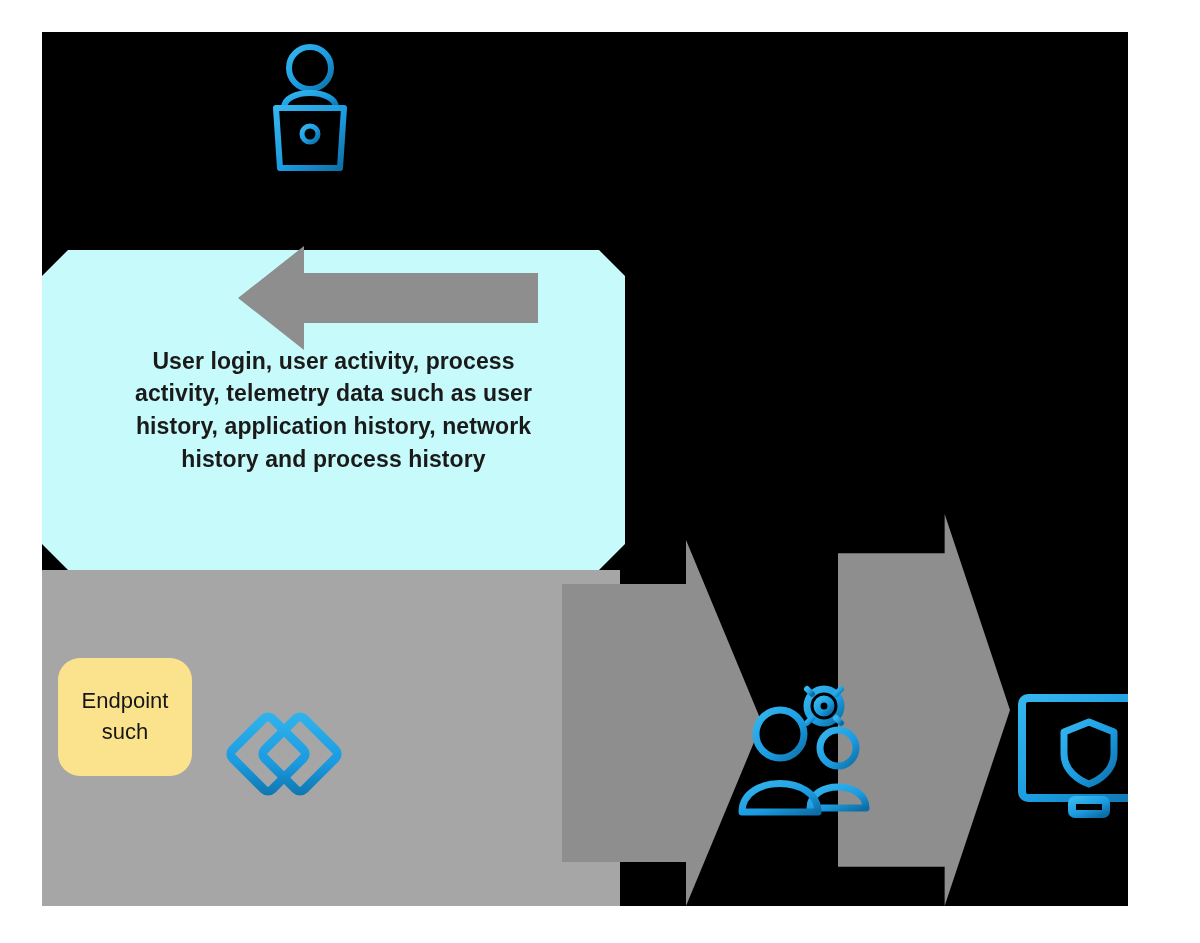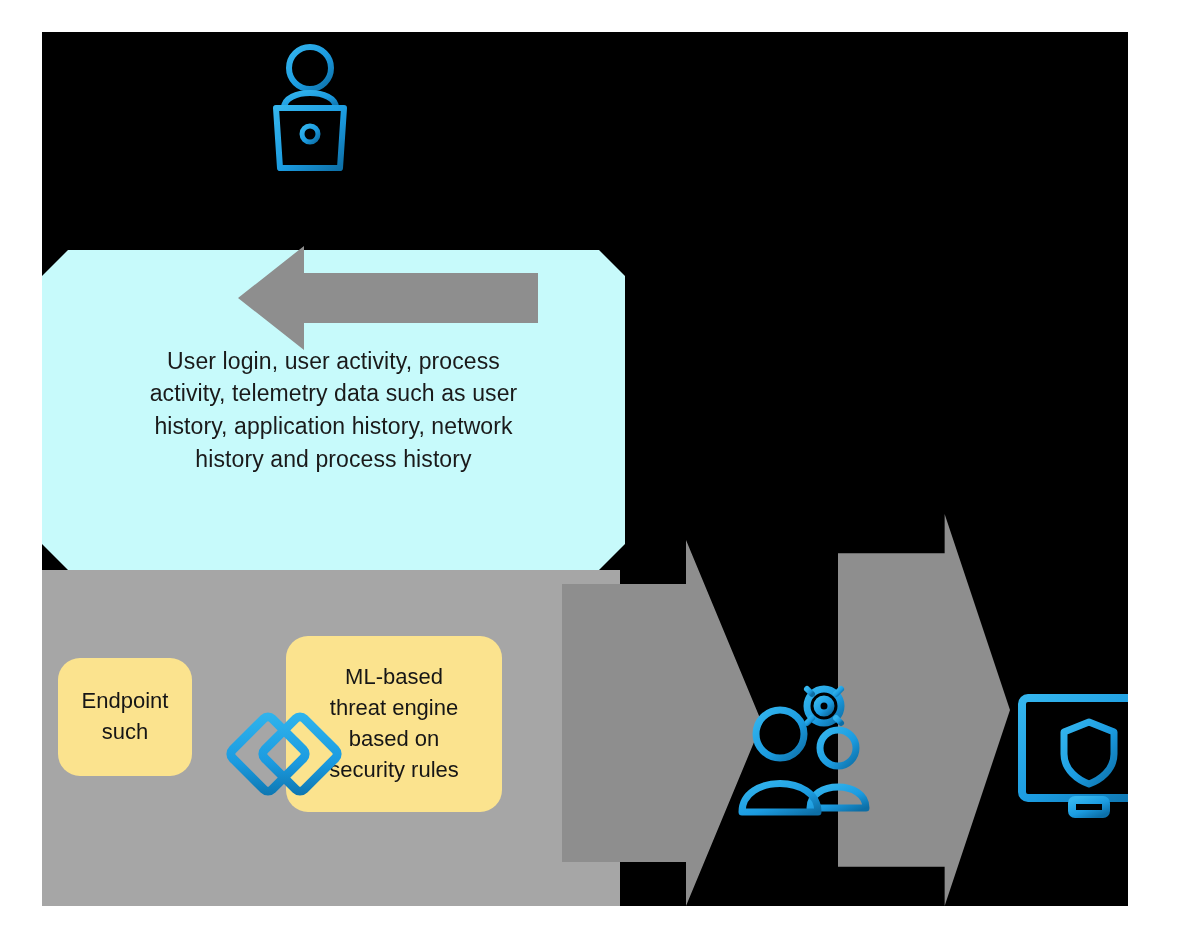--- a/index.html
+++ b/index.html
@@ -69,20 +69,21 @@
     justify-content: center;
   }
   #cyan-box .callout-text {
     color: #1a1a1a;
     font-size: 23px;
     line-height: 1.42;
     text-align: center;
     width: 400px;
     white-space: pre-line;
     letter-spacing: 0.1px;
+    font-weight: bold;
   }
 
   
   .yellow-box {
     position: absolute;
     background: #fbe38e;
     border-radius: 22px;
     display: flex;
     align-items: center;
     justify-content: center;
@@ -194,26 +195,20 @@
 
     <div class="gray-arrow" id="arrow-right-mid"></div>
 
     <div class="gray-arrow" id="arrow-right-end"></div>
 
     <div class="yellow-box" id="yellow-endpoint">
       <span>Endpoint
 such</span>
     </div>
 
-    <div class="yellow-box" id="yellow-ml">
-      <span>ML-based
-threat engine
-based on
-security rules</span>
-    </div>
 
     <div class="icon" id="icon-lock-user">
       <svg viewBox="0 0 200 150" xmlns="http://www.w3.org/2000/svg">
         <defs>
           <linearGradient id="gradLock" x1="0" y1="0" x2="1" y2="1">
             <stop offset="0%" stop-color="#35b6ee"></stop>
             <stop offset="55%" stop-color="#1b9be0"></stop>
             <stop offset="100%" stop-color="#0d6ea5"></stop>
           </linearGradient>
         </defs>

